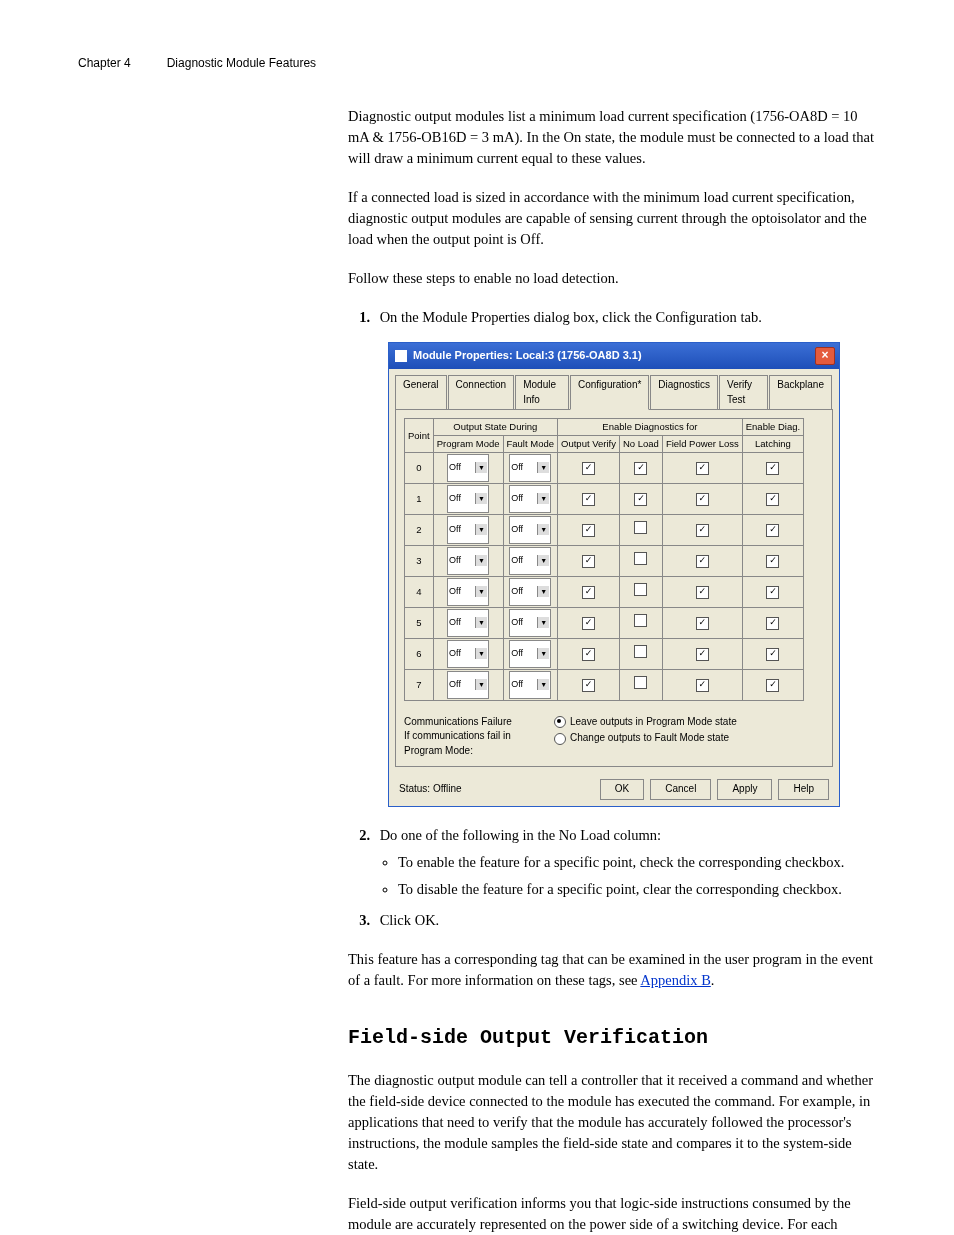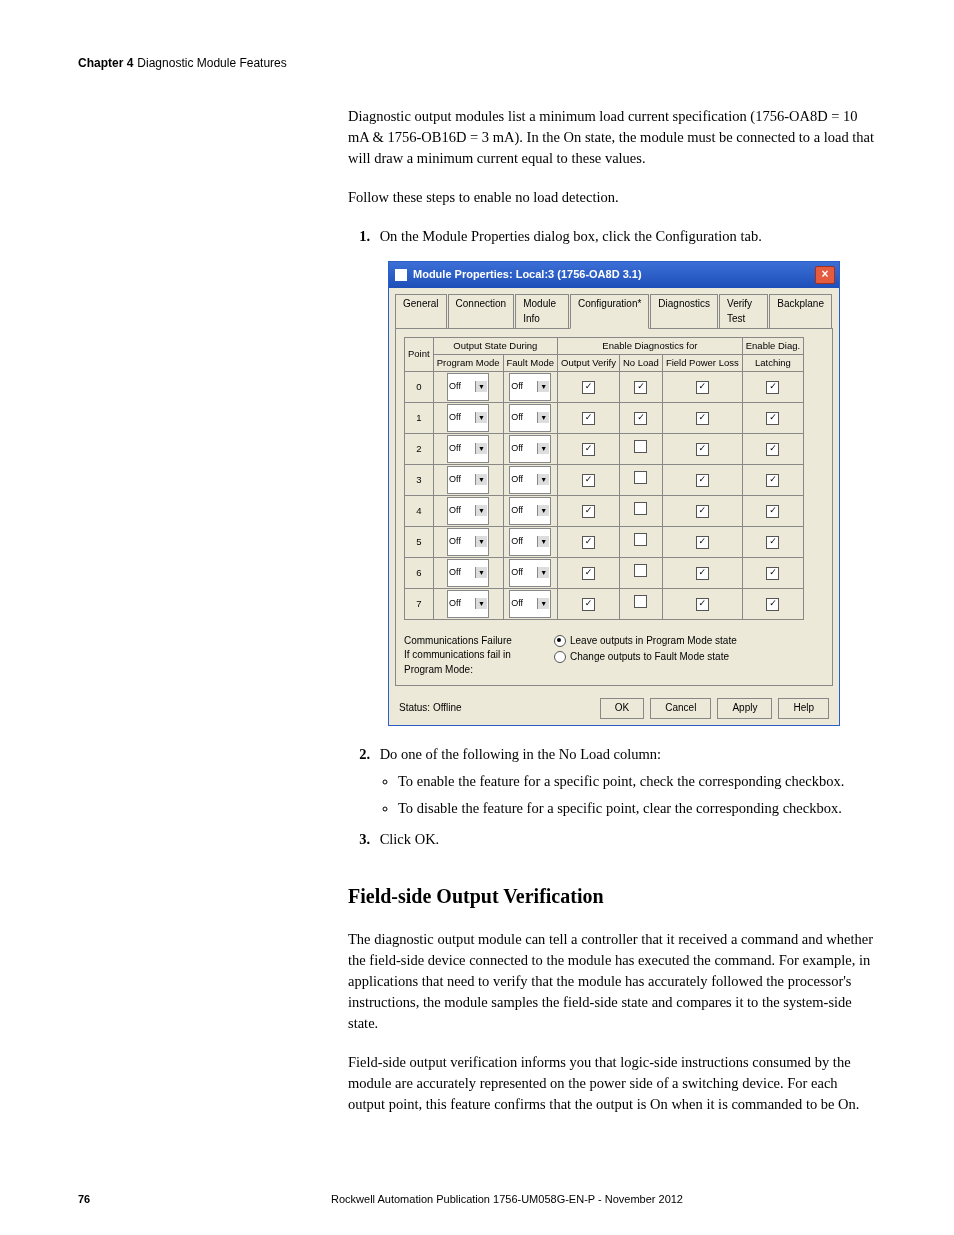--- a/index.html
+++ b/index.html
@@ -16,37 +16,37 @@
     position: relative;
     min-height: 1235px;
   }
   .running-head {
     display: flex;
     font-size: 12px;
     margin-bottom: 36px;
     font-family: Arial, Helvetica, sans-serif;
   }
   .running-head .chap {
-    font-weight: bold;
-    margin-right: 4px;
+    font-weight: normal;
+    margin-right: 36px;
   }
   .body-text {
     margin-left: 270px;
     font-size: 14.5px;
     line-height: 1.45;
   }
   .body-text p { margin: 0 0 18px 0; }
   .steps { margin: 0 0 18px 0; padding: 0; list-style: none; }
   .steps > li { margin: 0 0 10px 0; }
   .steps .num { font-weight: bold; display:inline-block; width: 22px; text-align:right; margin-right:6px;}
   .bullets { margin: 6px 0 10px 0; padding-left: 50px; }
   .bullets li { margin-bottom: 6px; }
   a.link { color: #0033cc; text-decoration: underline; }
   .section-title {
-    font-family: Liberation Serif, serif;
+    font-family: Liberation Mono, monospace;
     font-weight: bold;
     font-size: 20px;
     margin: 32px 0 18px 0;
   }
   .footer {
     position: absolute;
     bottom: 30px;
     left: 78px;
     right: 78px;
     font-size: 11px;
@@ -161,20 +161,21 @@
 <body>
 
 <div class="page">
   <div class="running-head">
     <span class="chap">Chapter 4</span>
     <span>Diagnostic Module Features</span>
   </div>
 
   <div class="body-text">
     <p>Diagnostic output modules list a minimum load current specification (1756-OA8D = 10 mA &amp; 1756-OB16D = 3 mA). In the On state, the module must be connected to a load that will draw a minimum current equal to these values.</p>
+    <p>If a connected load is sized in accordance with the minimum load current specification, diagnostic output modules are capable of sensing current through the optoisolator and the load when the output point is Off.</p>
     <p>Follow these steps to enable no load detection.</p>
 
     <ol class="steps">
       <li>
         <span class="num">1.</span>
         <span>On the Module Properties dialog box, click the Configuration tab.</span>
 
         
         <div class="dialog">
           <div class="titlebar">
@@ -370,20 +371,23 @@
           <li>To disable the feature for a specific point, clear the corresponding checkbox.</li>
         </ul>
       </li>
 
       <li>
         <span class="num">3.</span>
         <span>Click OK.</span>
       </li>
     </ol>
 
+    <p>
+      <span>This feature has a corresponding tag that can be examined in the user program in the event of a fault. For more information on these tags, see </span><a href="#" class="link">Appendix B</a><span>.</span>
+    </p>
 
     <div class="section-title">Field-side Output Verification</div>
 
     <p>The diagnostic output module can tell a controller that it received a command and whether the field-side device connected to the module has executed the command. For example, in applications that need to verify that the module has accurately followed the processor's instructions, the module samples the field-side state and compares it to the system-side state.</p>
     <p>Field-side output verification informs you that logic-side instructions consumed by the module are accurately represented on the power side of a switching device. For each output point, this feature confirms that the output is On when it is commanded to be On.</p>
   </div>
 
   <div class="footer">
     <div class="footer-row">
       <span class="pnum">76</span>

